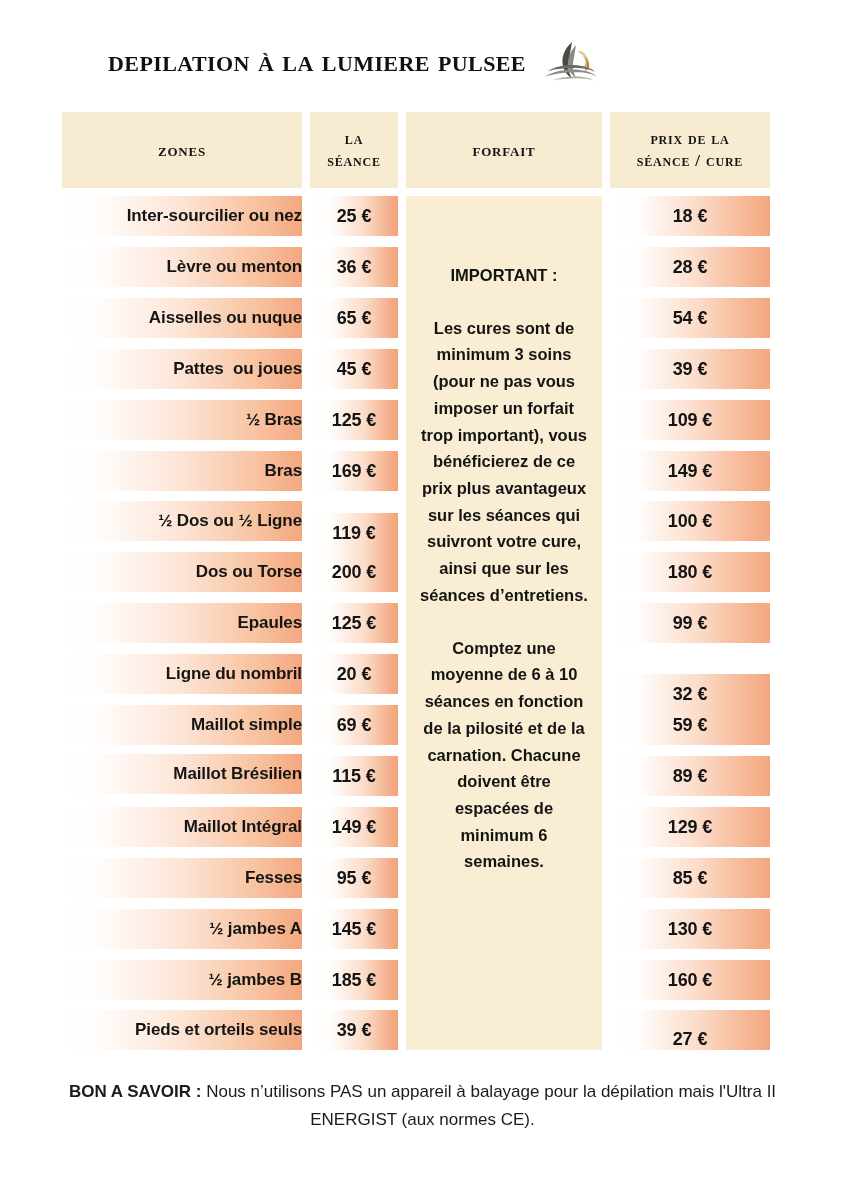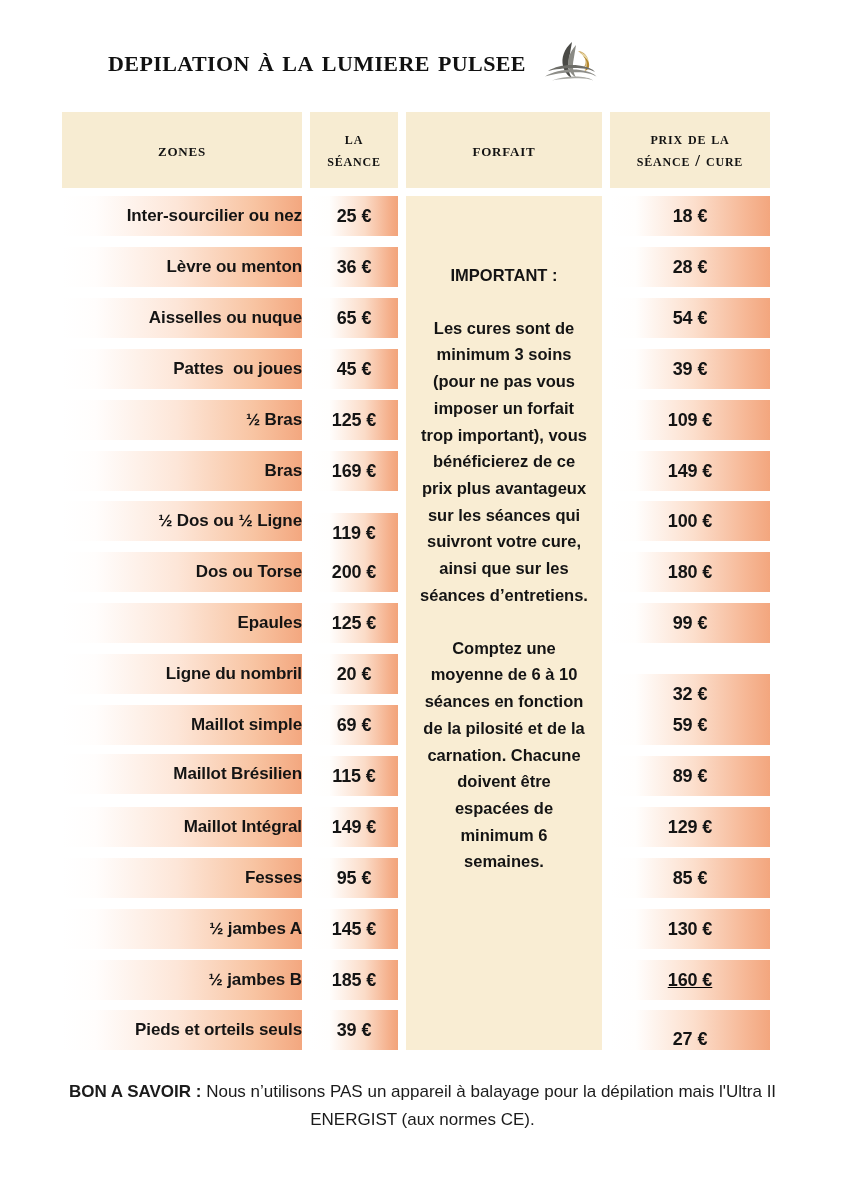--- a/index.html
+++ b/index.html
@@ -347,21 +347,21 @@
       </div>
       <div class="band band-cure col-cure" style="top: 713px;">
         <span>130 €</span>
       </div>
       <div class="band band-zone col-zones" style="top: 764px;">
         <span>½ jambes B</span>
       </div>
       <div class="band band-price col-seance" style="top: 764px;">
         <span>185 €</span>
       </div>
-      <div class="band band-cure col-cure" style="top: 764px; text-decoration: underline;">
+      <div class="band band-cure col-cure" style="top: 764px;">
         <span>160 €</span>
       </div>
       <div class="band band-zone col-zones" style="top: 814px;">
         <span>Pieds et orteils seuls</span>
       </div>
       <div class="band band-price col-seance" style="top: 814px;">
         <span>39 €</span>
       </div>
       <div class="band band-cure col-cure" style="top: 814px; align-items: flex-end;">
         <span>27 €</span>

